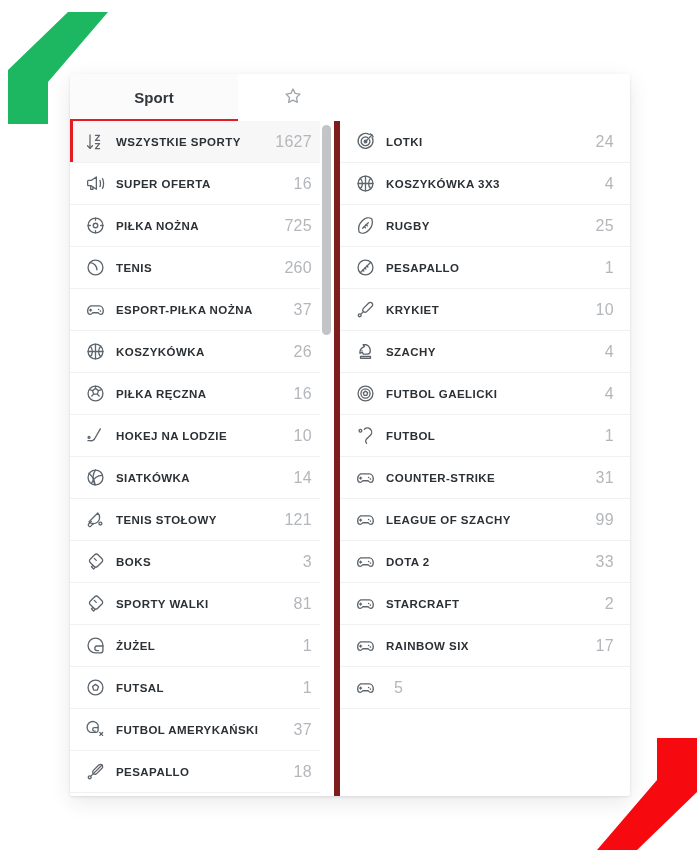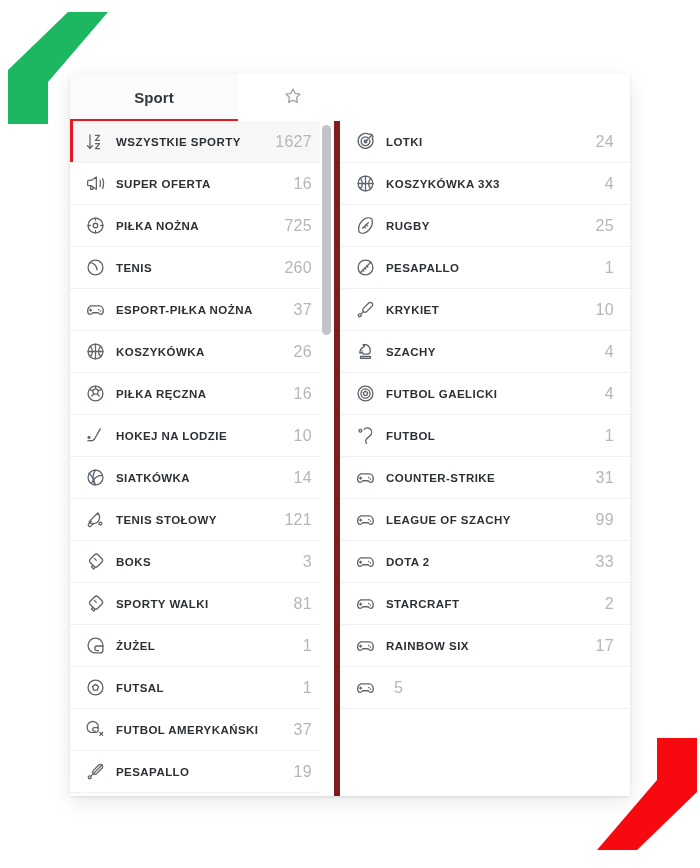--- a/index.html
+++ b/index.html
@@ -372,21 +372,21 @@
           <li class="row">
             <span class="row-icon">
               <svg width="21" height="21" viewBox="0 0 24 24" fill="none" stroke="currentColor" stroke-width="1.5" stroke-linecap="round" stroke-linejoin="round">
                 <path d="M19.4 4.6L9.6 14.4"></path>
                 <path d="M19.4 4.6a2.6 2.6 0 00-3.7 0l-6.1 6.1a2.6 2.6 0 000 3.7 2.6 2.6 0 003.7 0l6.1-6.1a2.6 2.6 0 000-3.7z"></path>
                 <path d="M9.6 14.4l-2.3 2.3"></path>
                 <circle cx="5.4" cy="18.6" r="1.7"></circle>
               </svg>
             </span>
             <span class="row-label">PESAPALLO</span>
-            <span class="row-count">19</span>
+            <span class="row-count">18</span>
           </li>
         </ul>
       <div class="scrollbar-track">
         <div class="scrollbar-thumb"></div>
       </div>
     </div>
 
     <div class="col col-right">
       <ul class="rows" id="rows-right">
           <li class="row">

